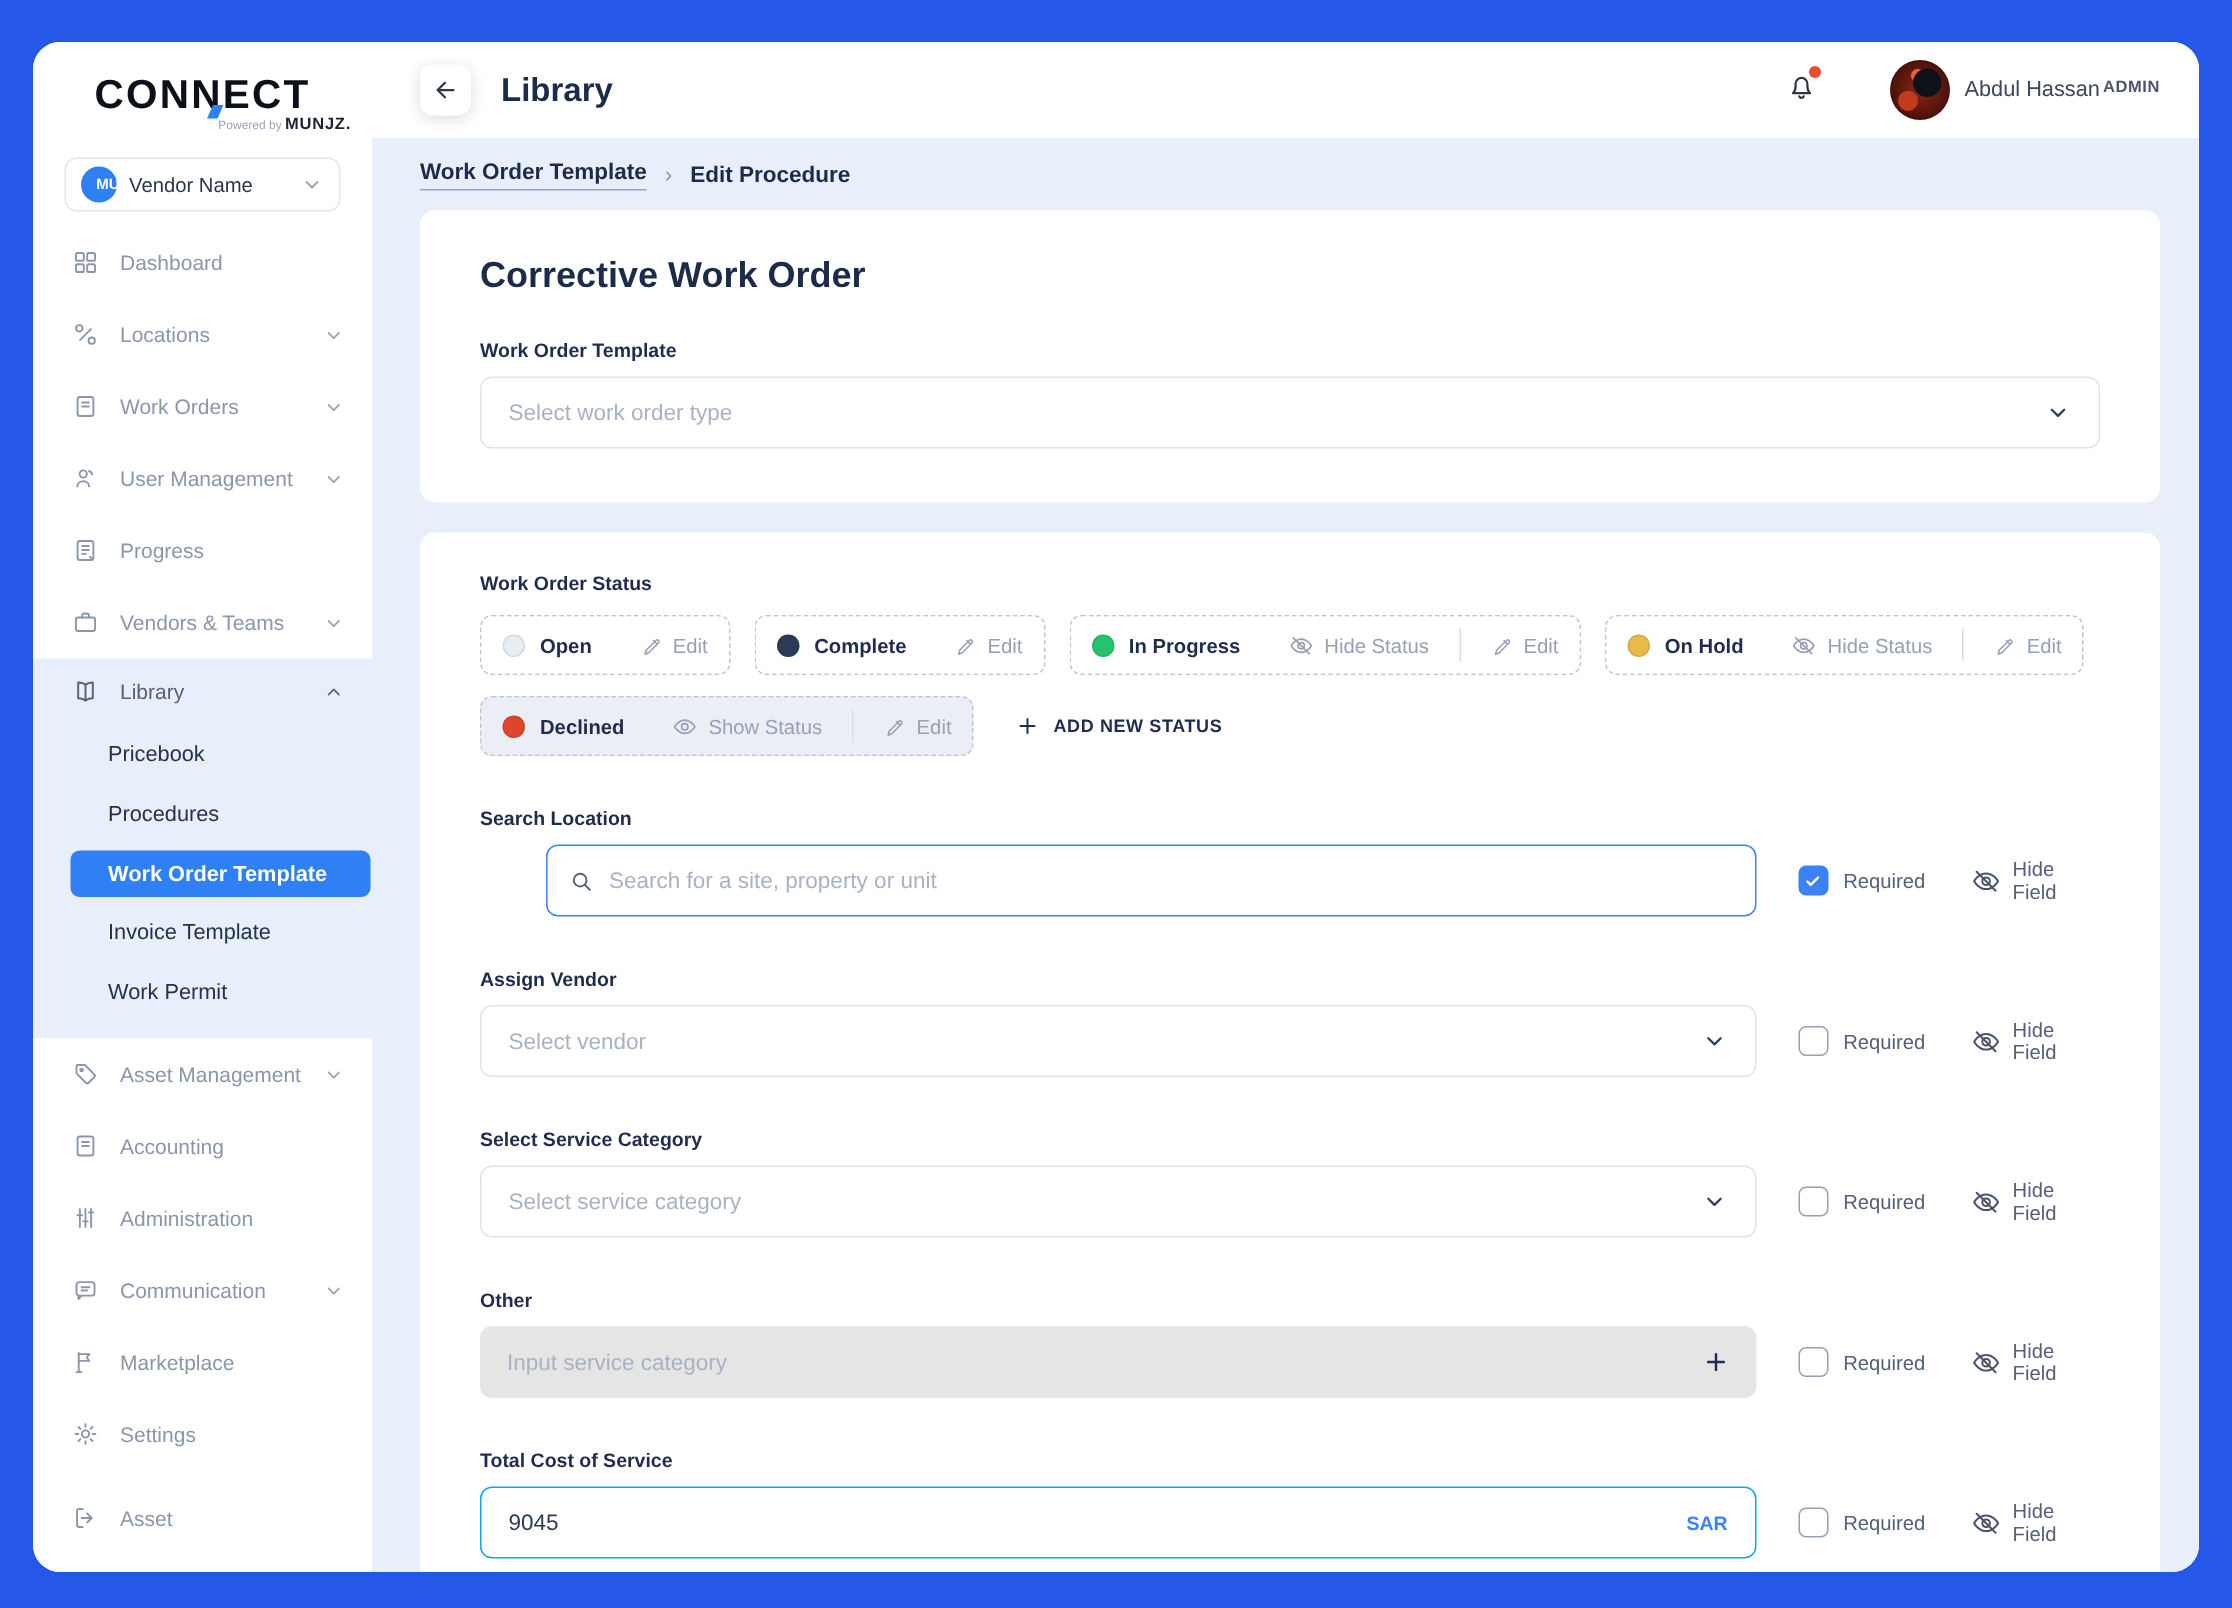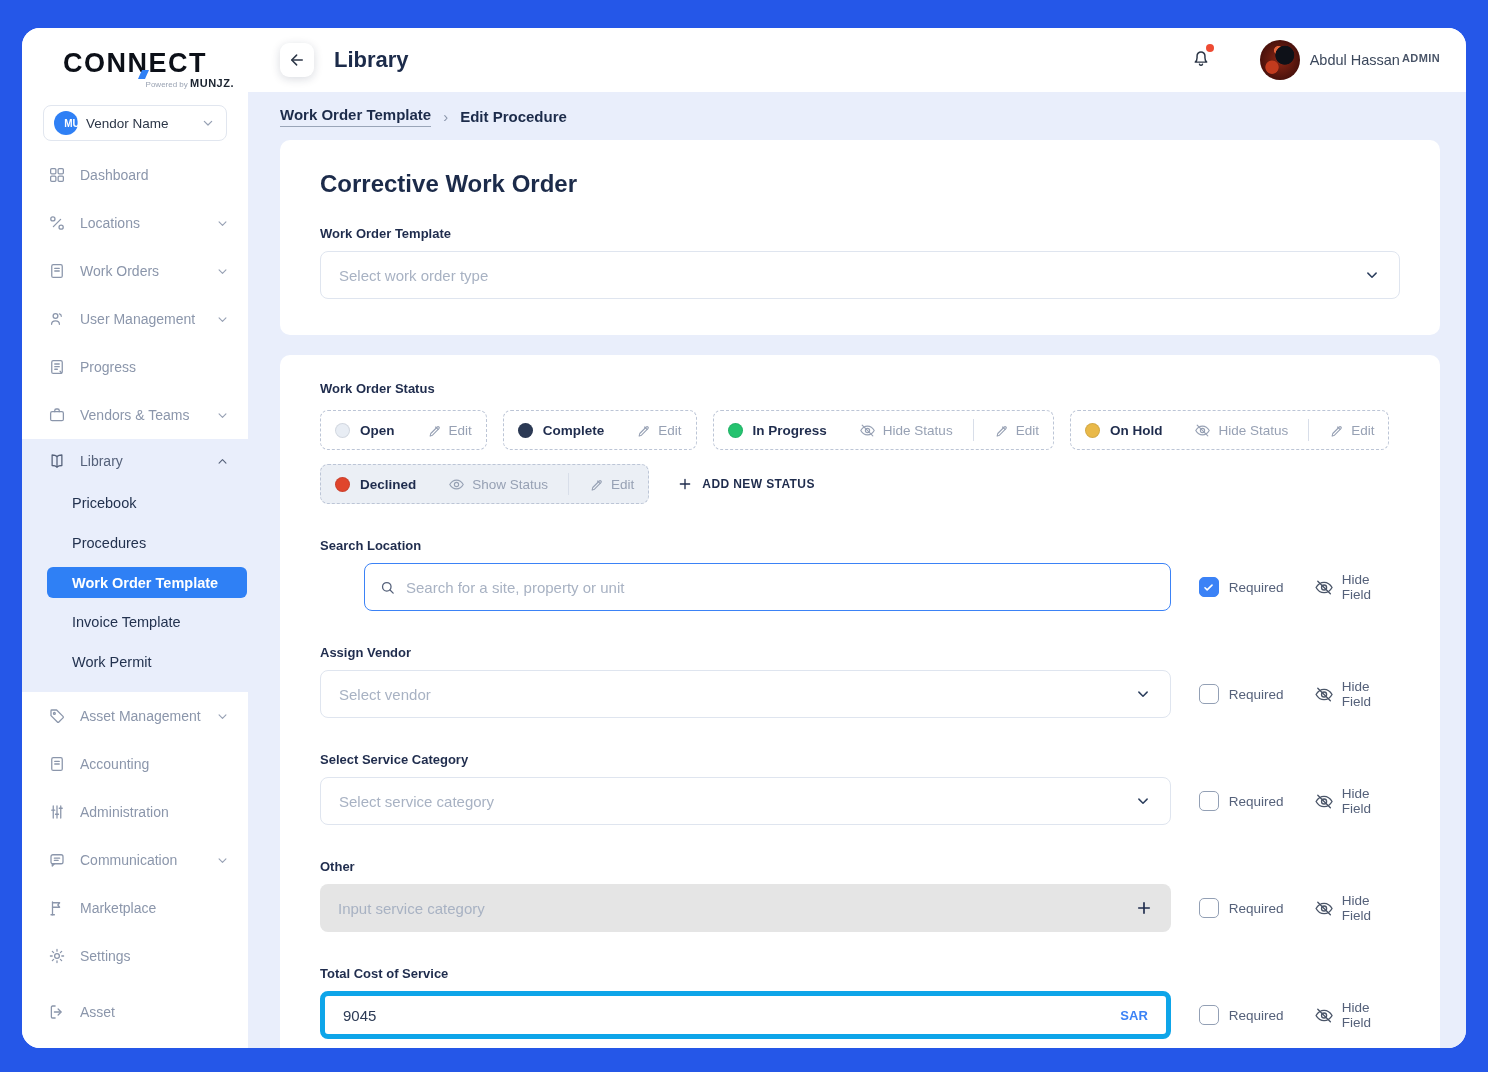--- a/index.html
+++ b/index.html
@@ -93,21 +93,21 @@
     letter-spacing:.4px; cursor:pointer; margin-left:12px; }
   
   .field-group { margin-top:34px; }
   .field-row { display:flex; align-items:center; }
   .input-col { width:865px; }
   .search-box { margin-top:10px; height:48px; border:1.6px solid #3b82f6; border-radius:8px; background:#fff;
     display:flex; align-items:center; padding:2px 14px; gap:10px;margin-left:44px; }
   .search-box svg { color:#55617a; }
   .gray-input { background:#e5e5e5; }
   .gray-input .plus-btn { margin-left:auto; color:#1f2c4d; cursor:pointer; display:flex; }
-  .text-input { border:5px solid #0ea5e9; }
+  .text-input { border:1px solid #0ea5e9; }
   .currency { margin-left:auto; font-size:13px; font-weight:600; color:#3b82f6; }
   .controls { display:flex; align-items:center; margin-left:28px; margin-top:10px; gap:30px; }
   .req { display:flex; align-items:center; gap:10px; cursor:pointer; }
   .checkbox { width:20px; height:20px; border-radius:5px; border:1.6px solid #93a0b5; background:#fff;
     display:flex; align-items:center; justify-content:center; color:transparent; }
   .checkbox.checked { background:#3b82f6; border-color:#3b82f6; color:#fff; }
   .ctl-label { font-size:13.5px; color:#55617a; }
   .hide { display:flex; align-items:center; gap:8px; cursor:pointer; color:#4a5568; }
 </style>
 </head>

